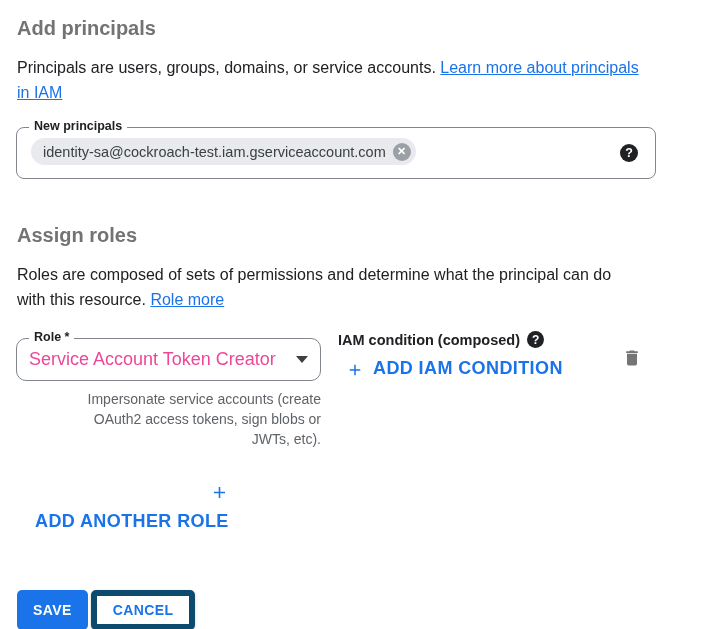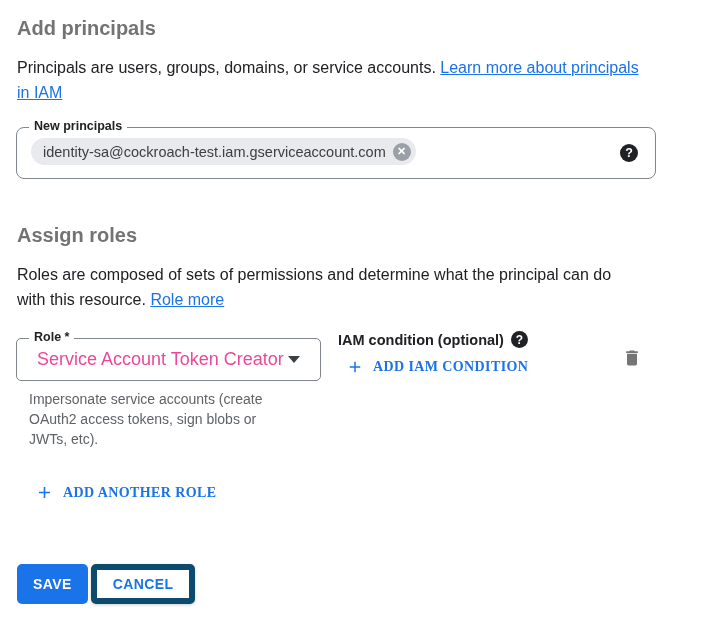--- a/index.html
+++ b/index.html
@@ -59,59 +59,59 @@
     cursor: pointer; flex: none;
   }
   .field .help-badge { position: absolute; right: 17px; top: 16px; }
   .h-title2 { margin-top: 44px; }
   
   .roles-row { display: flex; align-items: flex-start; margin: 26px 0 0 16px; }
   .role-col { width: 305px; flex: none; }
   .select {
     position: relative;
     width: 305px; height: 43px;
-    border: 1px solid #80868b; border-radius: 5px;
+    border: 1px solid #80868b; border-radius: 10px;
     display: flex; align-items: center;
-    padding: 0 20px; cursor: pointer; background: #fff;
+    padding: 0 12px; cursor: pointer; background: #fff;
   }
   .select-value { font-size: 18px; color: #ec4899; }
   .dd-arrow {
     margin-left: auto;
     width: 0; height: 0;
     border-left: 6px solid transparent;
     border-right: 6px solid transparent;
     border-top: 7px solid #3c4043;
   }
   .helper {
     margin: 8px 0 0 13px;
-    font-size: 14px; line-height: 20px; color: #5f6368;
+    font-size: 14px; line-height: 20px; color: #5f6368; text-align: right;
   }
   .helper span { display: block; }
   .cond-col { margin-left: 17px; }
   .cond-label-row {
     display: flex; align-items: center; gap: 7px;
     margin-top: -7px;
     font-size: 14.5px; font-weight: 700; color: #202124;
   }
   .cond-label-row .help-badge { width: 17px; height: 17px; font-size: 12px; }
   .text-btn {
-    display: inline-flex; align-items: center; gap: 9px;
+    display: inline-flex; align-items: flex-end; gap: 9px;
     border: none; background: transparent;
-    color: #1a73e8; font-family: Liberation Serif, serif;
-    font-size: 14px; font-weight: 700; letter-spacing: 0.4px;
+    color: #1a73e8; font-family: Liberation Sans, sans-serif;
+    font-size: 18px; font-weight: 700; letter-spacing: 0.4px;
     cursor: pointer; padding: 0;
   }
   .add-cond-btn { margin: 10px 0 0 8px; }
   .trash-btn {
     margin-left: auto; margin-right: 69px; margin-top: 8px;
     width: 24px; height: 24px;
     border: none; background: transparent; cursor: pointer;
     display: flex; align-items: center; justify-content: center;
   }
-  .add-role-btn { margin: 34px 0 0 35px; }
+  .add-role-btn { margin: 34px 0 0 35px; flex-direction: column; }
   .btn-row { display: flex; gap: 3px; margin: 58px 0 0 17px; }
   .btn {
     height: 40px; border-radius: 5px;
     font-family: inherit; font-size: 14px; font-weight: 700;
     letter-spacing: 0.4px; cursor: pointer;
     display: inline-flex; align-items: center; justify-content: center;
   }
   .btn-primary {
     background: #1a73e8; color: #fff; border: none;
     padding: 0 16px; min-width: 68px;
@@ -164,21 +164,21 @@
     </div>
     <div class="helper">
       <span>Impersonate service accounts (create</span>
       <span>OAuth2 access tokens, sign blobs or</span>
       <span>JWTs, etc).</span>
     </div>
   </div>
 
   <div class="cond-col">
     <div class="cond-label-row">
-      <span>IAM condition (optional)</span>
+      <span>IAM condition (composed)</span>
       <span class="help-badge">?</span>
     </div>
     <button class="text-btn add-cond-btn">
       <svg width="18" height="18" viewBox="0 0 24 24" fill="#1a73e8">
           <path d="M19 13h-6v6h-2v-6H5v-2h6V5h2v6h6v2z"></path>
         </svg>
       <span>ADD IAM CONDITION</span>
     </button>
   </div>
 

